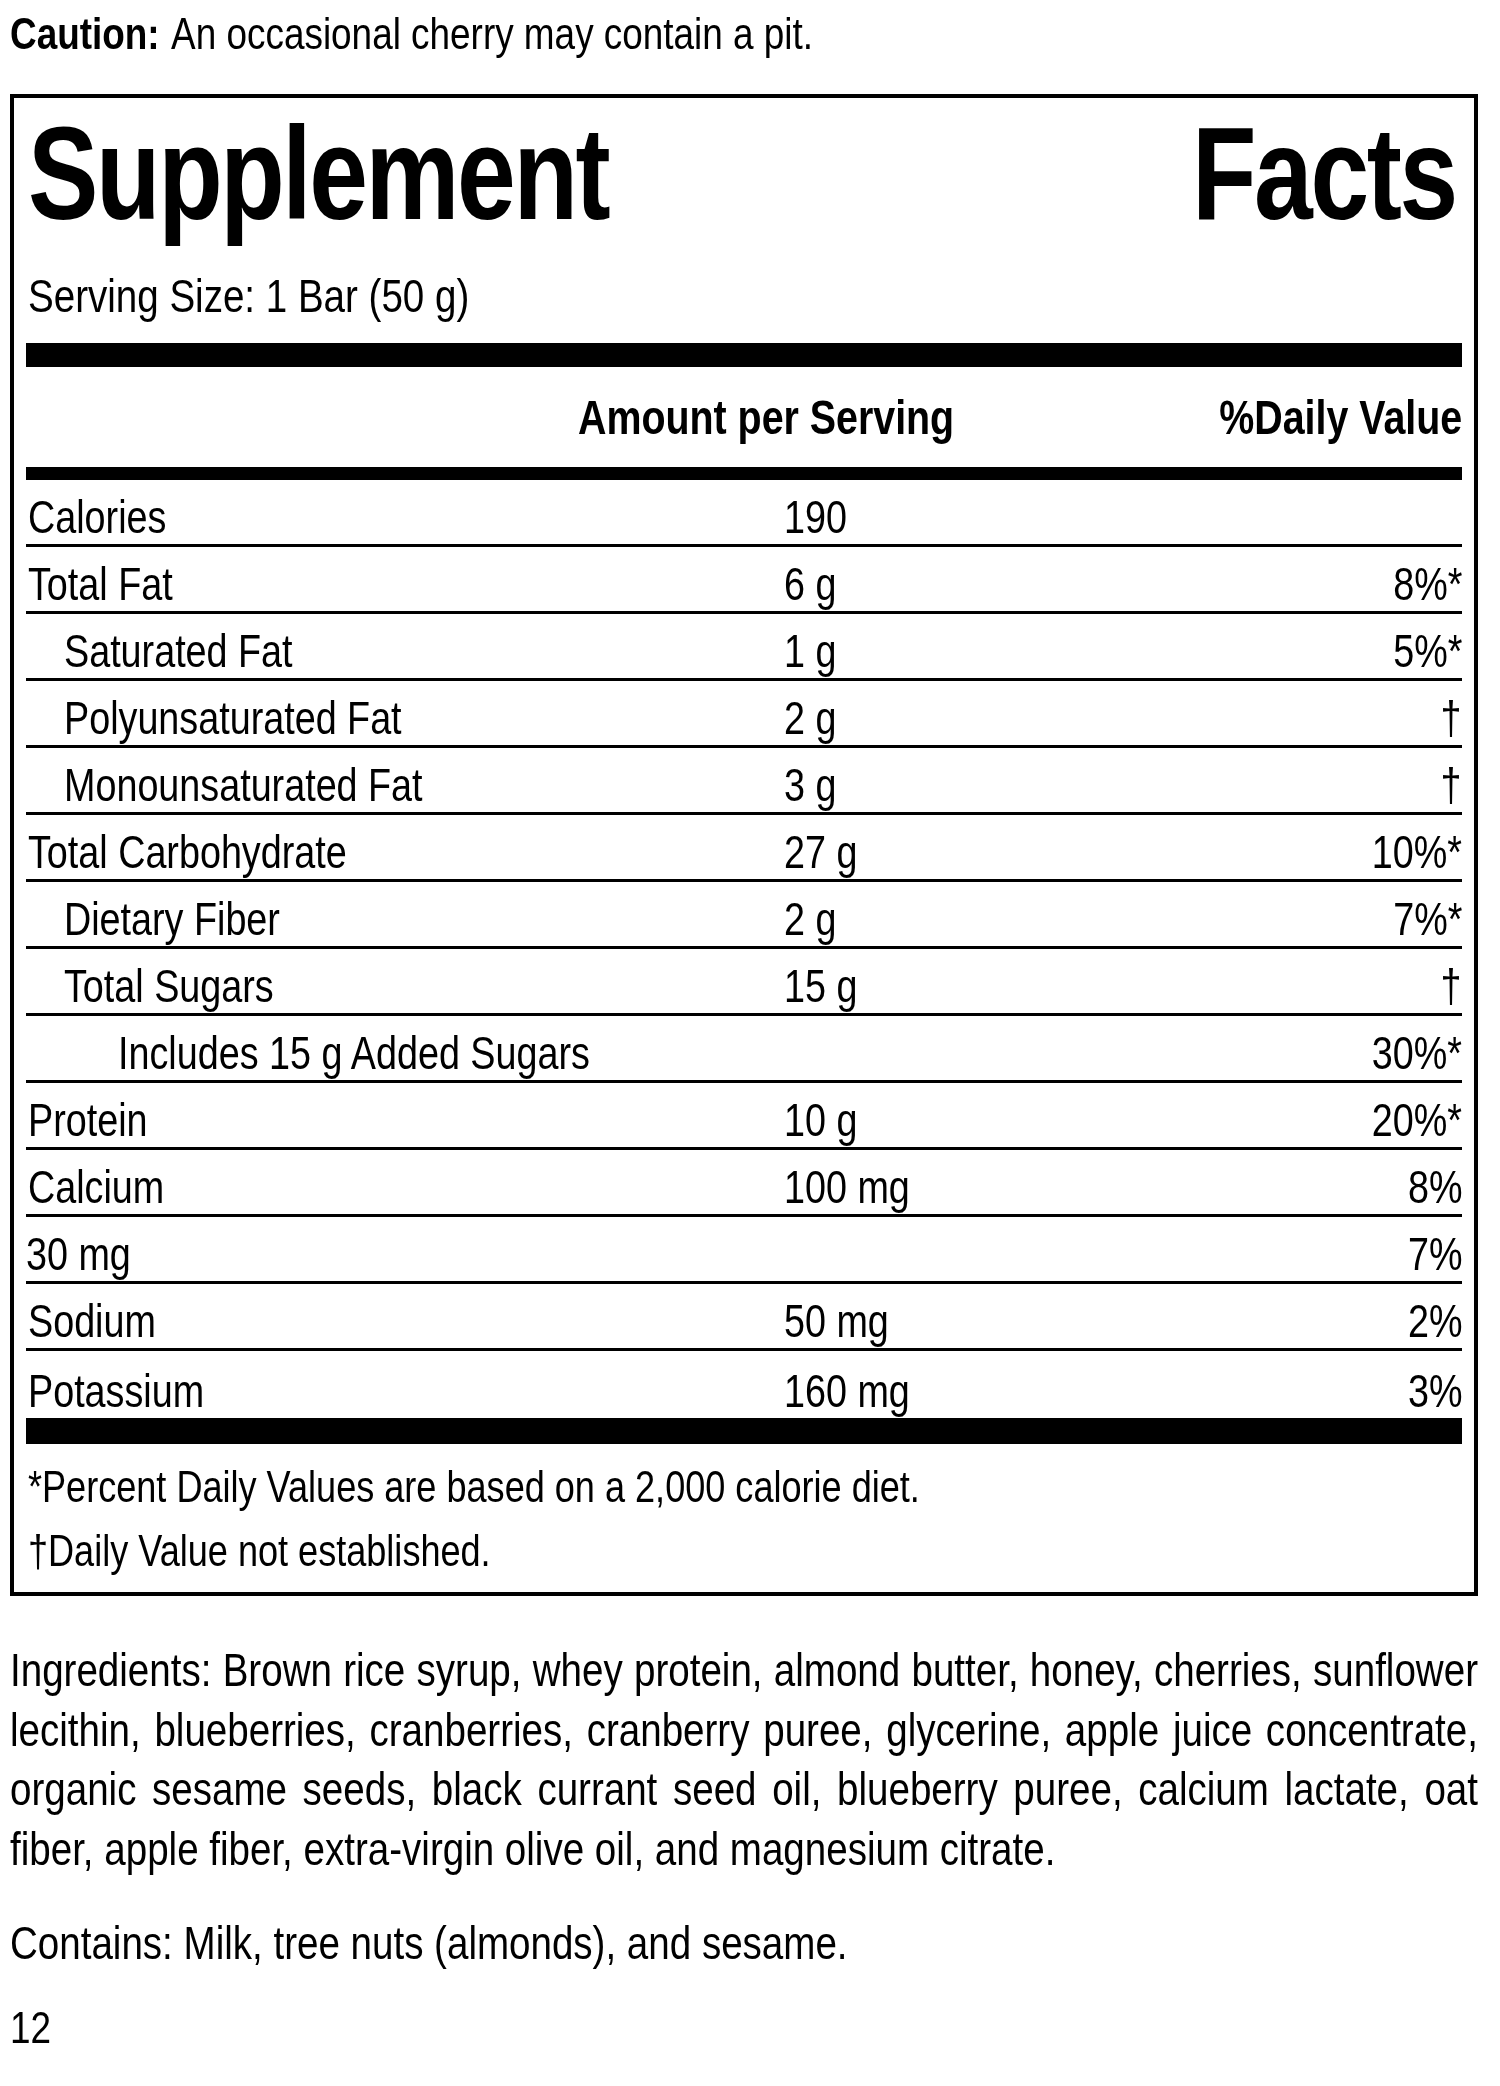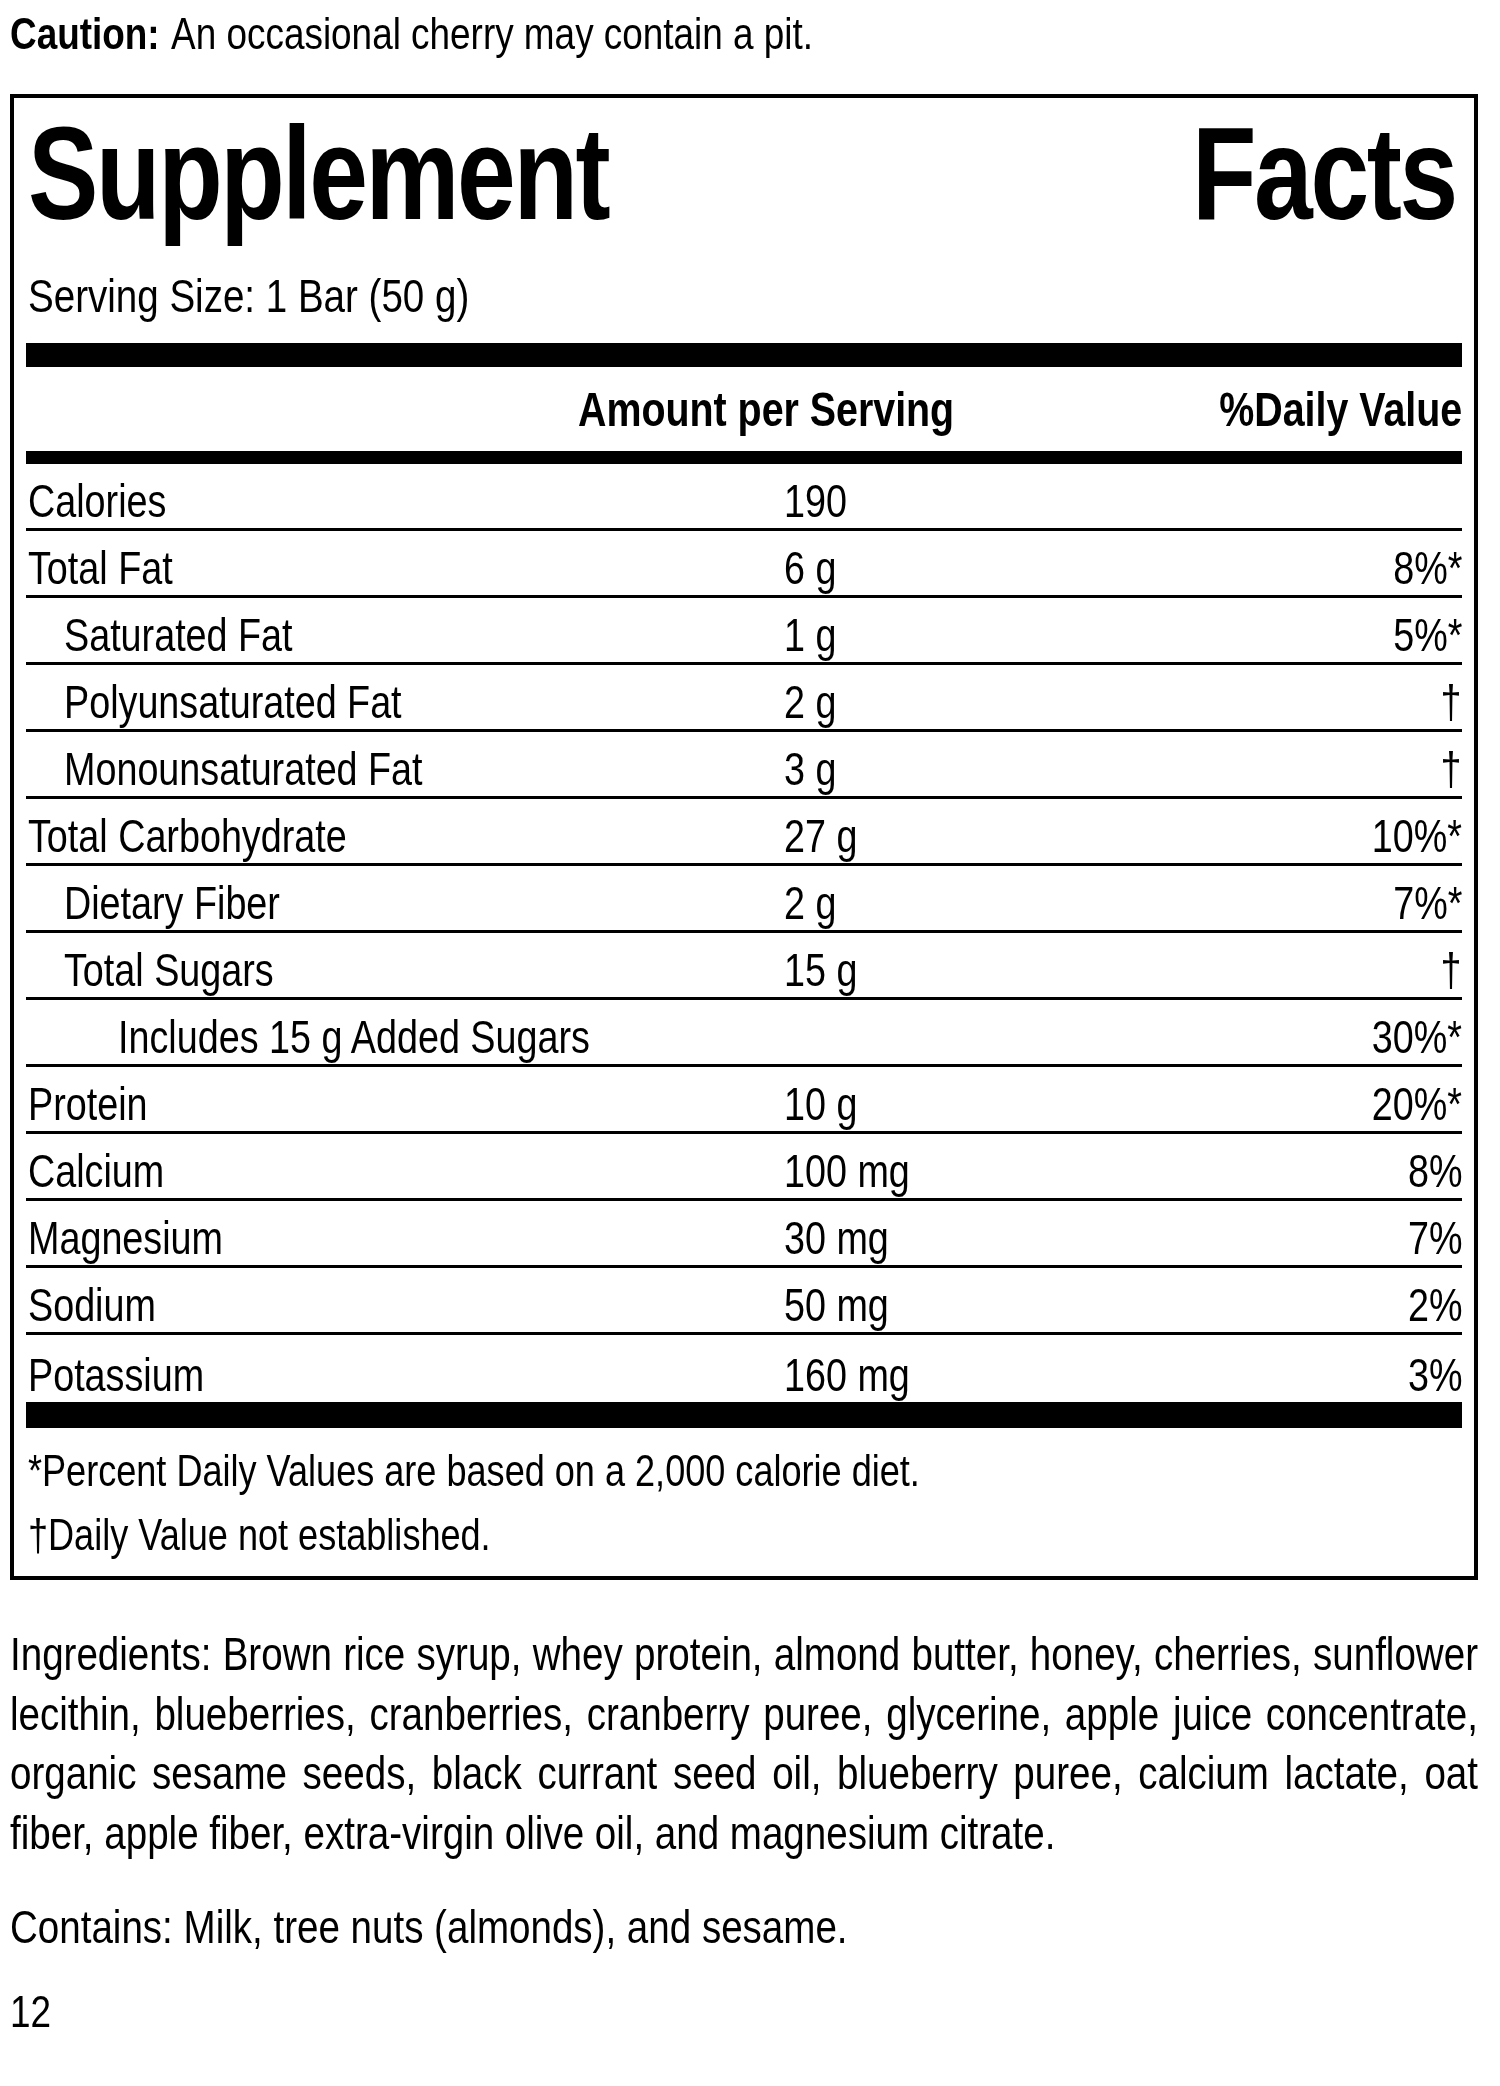--- a/index.html
+++ b/index.html
@@ -40,21 +40,21 @@
   .title-left  { display: inline-block; transform: scaleX(0.80); transform-origin: 0 50%; white-space: nowrap; }
   .title-right { display: inline-block; transform: scaleX(0.80); transform-origin: 100% 50%; white-space: nowrap; }
 
   .serving { font-size: 47px; margin: 28px 0 20px 2px; }
 
   .bar       { background: #000; }
   .bar-top   { height: 24px; }
   .bar-mid   { height: 13px; }
   .bar-thick { height: 26px; }
 
-  .hdr-row { display: flex; align-items: center; height: 84px; font-weight: bold; font-size: 48px; }
+  .hdr-row { display: flex; align-items: center; height: 100px; font-weight: bold; font-size: 48px; }
   .hdr-amount { margin-left: 552px; }
   .hdr-dv     { margin-left: auto; }
 
   .rows .row {
     display: flex;
     align-items: flex-end;
     height: 67px;
     border-bottom: 3px solid #000;
     font-size: 46px;
   }
@@ -162,21 +162,20 @@
     <span class="name"><span class="cx">Protein</span></span>
     <span class="amount"><span class="cx">10 g</span></span>
     <span class="dv"><span class="cx-r">20%*</span></span>
   </div>
         <div class="row">
     <span class="name"><span class="cx">Calcium</span></span>
     <span class="amount"><span class="cx">100 mg</span></span>
     <span class="dv"><span class="cx-r">8%</span></span>
   </div>
         <div class="row">
-    <span class="name"><span class="cx">Magnesium</span></span>
     <span class="amount"><span class="cx">30 mg</span></span>
     <span class="dv"><span class="cx-r">7%</span></span>
   </div>
         <div class="row">
     <span class="name"><span class="cx">Sodium</span></span>
     <span class="amount"><span class="cx">50 mg</span></span>
     <span class="dv"><span class="cx-r">2%</span></span>
   </div>
         <div class="row">
     <span class="name"><span class="cx">Potassium</span></span>

